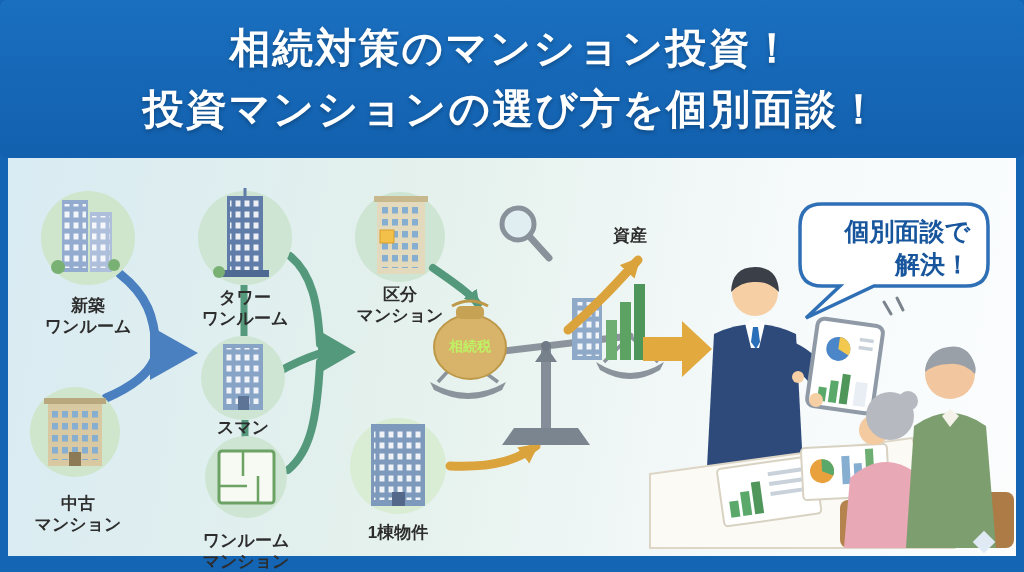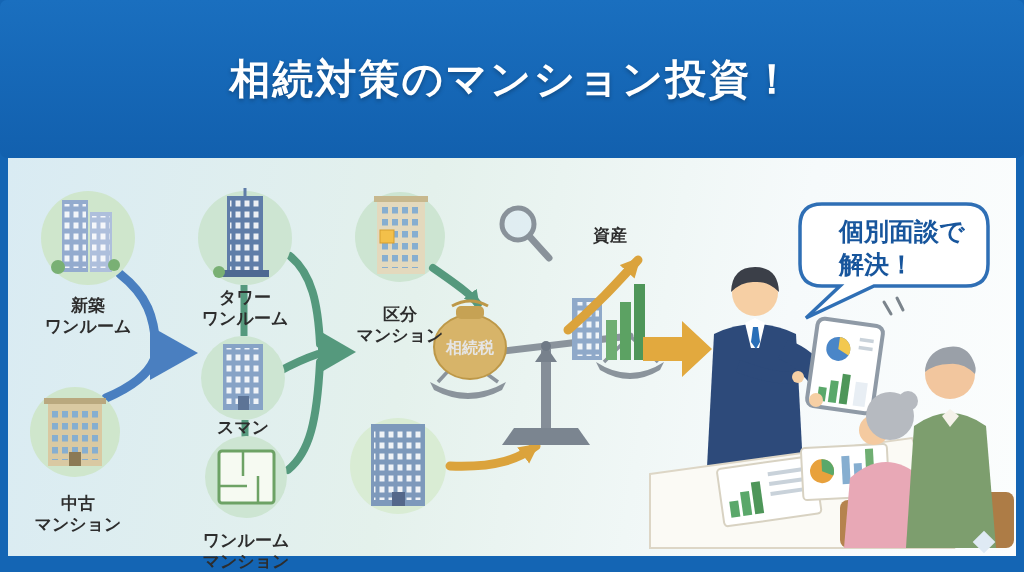--- a/index.html
+++ b/index.html
@@ -8,23 +8,23 @@
   .banner{position:absolute;left:0;top:0;width:100%;height:158px;
           background:linear-gradient(180deg,#1a6fbf 0%,#1260ae 100%);
           display:flex;flex-direction:column;justify-content:center;align-items:center;gap:6px;z-index:4;border-radius:7px;}
   .title{color:#ffffff;font-weight:700;font-size:41px;letter-spacing:2px;
          text-shadow:0 2px 4px rgba(0,0,0,.28);white-space:nowrap;}
   .main-panel{position:absolute;left:8px;right:8px;top:158px;bottom:16px;
           background:linear-gradient(100deg,#d9ebf3 0%,#e4f1ec 40%,#f6fafb 75%,#fbfdfd 100%);z-index:0;}
   svg.diagram{position:absolute;left:0;top:0;z-index:1;}
   .lbl{position:absolute;text-align:center;font-weight:700;color:#2d2d2d;
        white-space:pre-line;line-height:1.22;font-size:17px;z-index:2;}
-  .lbl-tax{font-size:16px;color:#e5e5e5;}
-  .bubble-text{position:absolute;left:803px;top:215px;width:167px;text-align:left;
-       font-weight:700;font-size:25px;color:#17559c;line-height:1.32;white-space:pre-line;z-index:3;padding-left:36px;}
+  .lbl-tax{font-size:14px;color:#bef264;}
+  .bubble-text{position:absolute;left:803px;top:215px;width:167px;text-align:right;
+       font-weight:700;font-size:25px;color:#17559c;line-height:1.32;white-space:pre-line;z-index:3;}
   .corner-diamond{position:absolute;left:976px;top:534px;width:16px;height:16px;
        background:#dfeaf4;transform:rotate(45deg);z-index:2;}
 </style>
 </head>
 <body>
 
 <div class="canvas">
 
   <div class="main-panel"></div>
 
@@ -211,33 +211,35 @@
         <path d="M942,416 l8,-7 9,7 -9,11 Z" fill="#f5f2ea"></path>
       </g>
       <path d="M884,302 l7,12 M897,298 l6,12" stroke="#7b848c" stroke-width="3" stroke-linecap="round" fill="none"></path>
     </g>
 
     <path d="M822,204 H966 Q988,204 988,226 V264 Q988,286 966,286 H874 L806,318 L840,286 H822 Q800,286 800,264 V226 Q800,204 822,204 Z" fill="#ffffff" stroke="#2f6fb5" stroke-width="3.5"></path>
   </svg>
 
   <header class="banner">
     <div class="title">相続対策のマンション投資！</div>
+    <div class="title">投資マンションの選び方を個別面談！</div>
   </header>
 
   <div class="lbl" style="left:24px;top:296px;width:128px;">新築
 ワンルーム</div>
   <div class="lbl" style="left:14px;top:494px;width:128px;">中古
 マンション</div>
   <div class="lbl" style="left:181px;top:288px;width:128px;">タワー
 ワンルーム</div>
   <div class="lbl" style="left:193px;top:418px;width:100px;">スマン</div>
   <div class="lbl" style="left:178px;top:521px;width:136px;margin-top:10px;">ワンルーム
 マンション</div>
-  <div class="lbl" style="left:336px;top:285px;width:128px;margin-top:20px;">区分
+  <div class="lbl" style="left:336px;top:285px;width:128px;">区分
 マンション</div>
+  <div class="lbl" style="left:340px;top:523px;width:116px;">1棟物件</div>
   <div class="lbl lbl-tax" style="left:434px;top:338px;width:72px;">相続税</div>
-  <div class="lbl" style="left:578px;top:226px;width:64px;font-family:Liberation Serif, serif;">資産</div>
+  <div class="lbl" style="left:598px;top:226px;width:64px;font-family:Liberation Serif, serif;">資産</div>
 
   <div class="bubble-text">個別面談で
 解決！</div>
 
   <div class="corner-diamond"></div>
 </div>
 
 </body></html>

